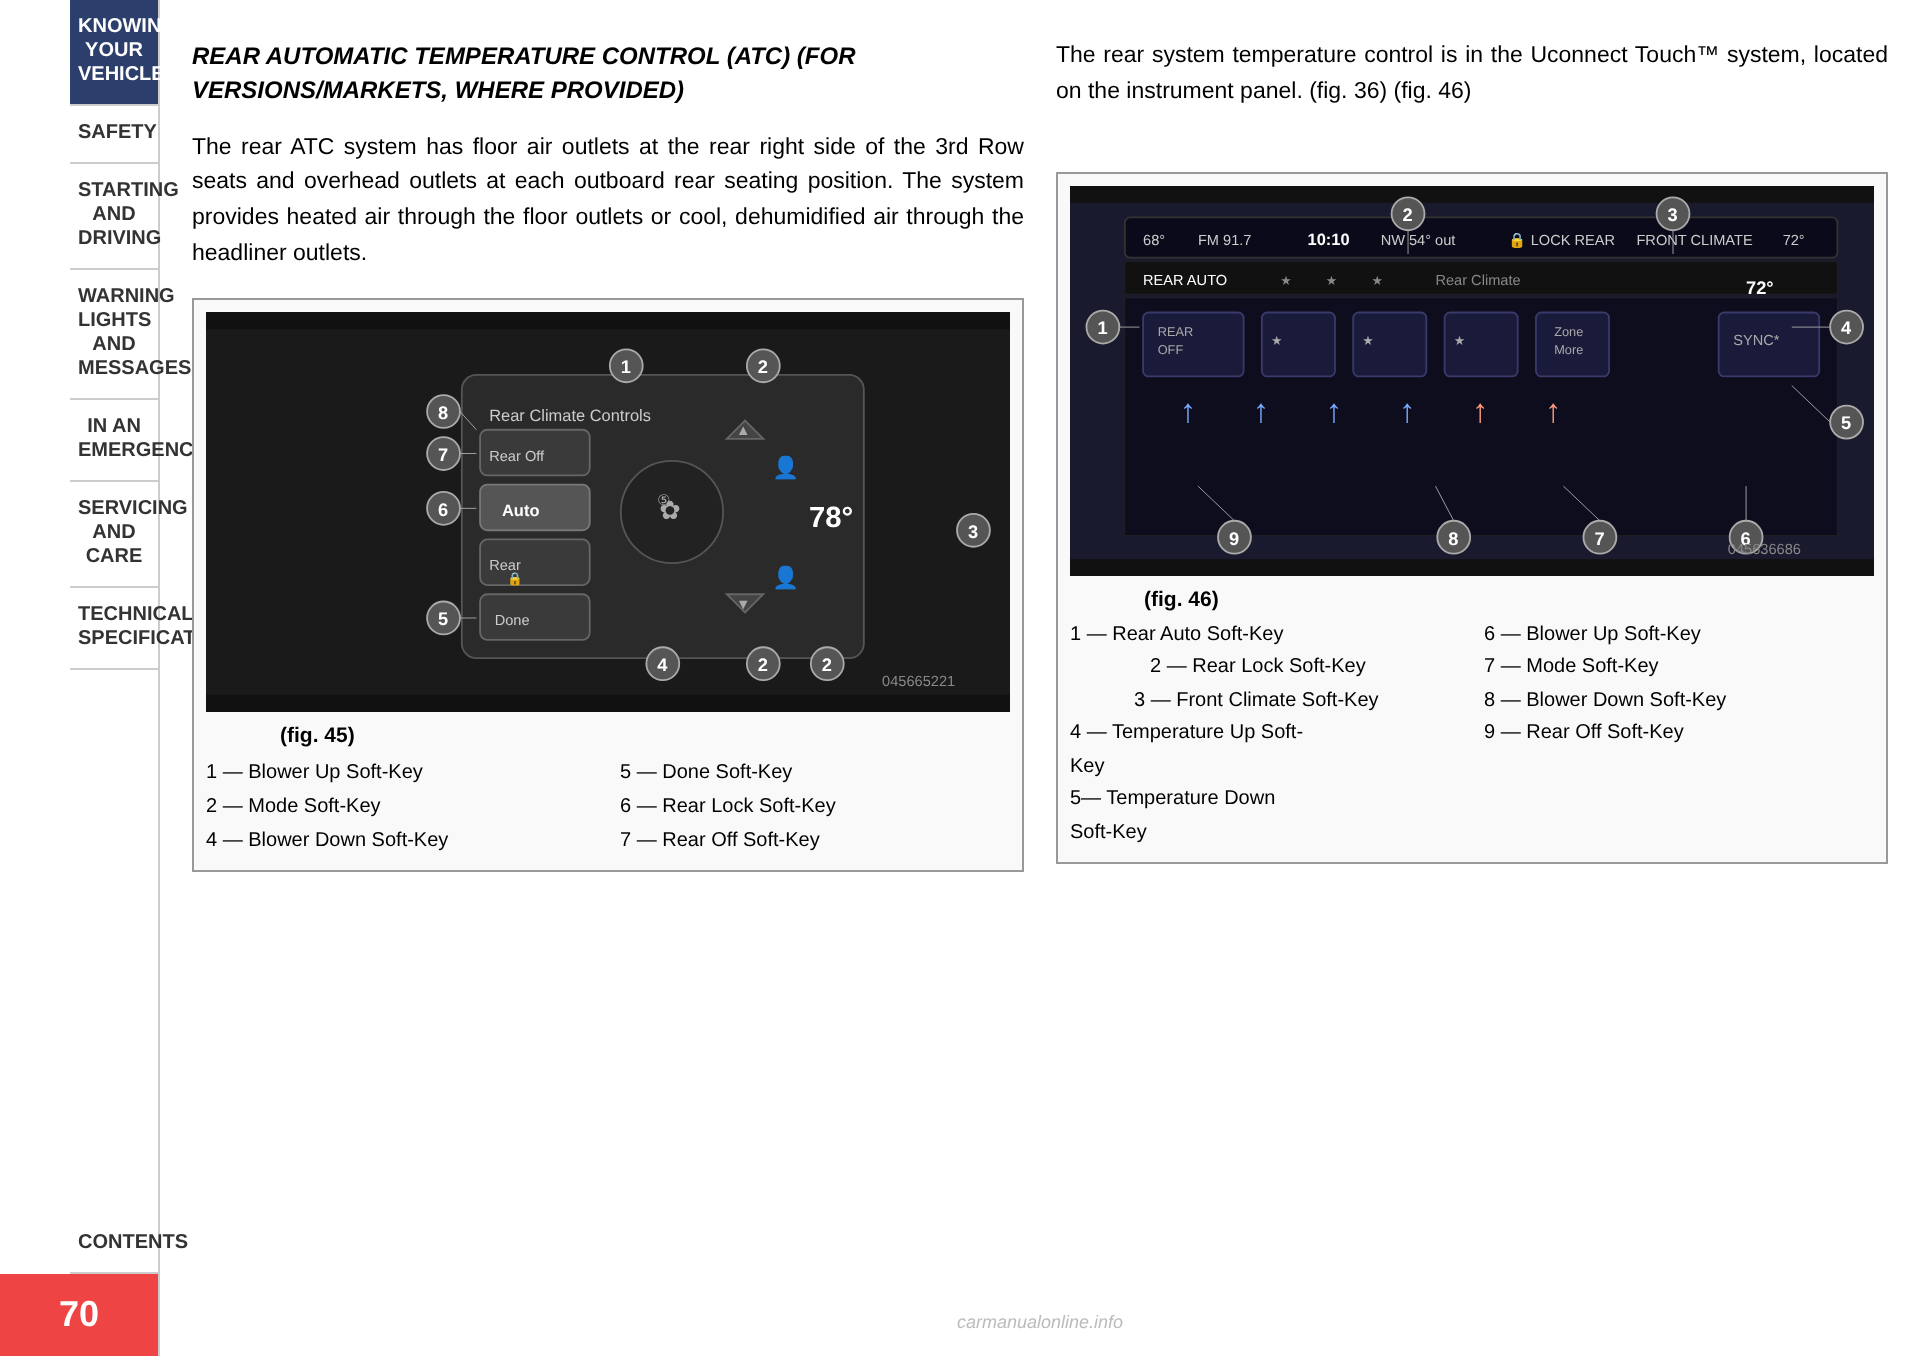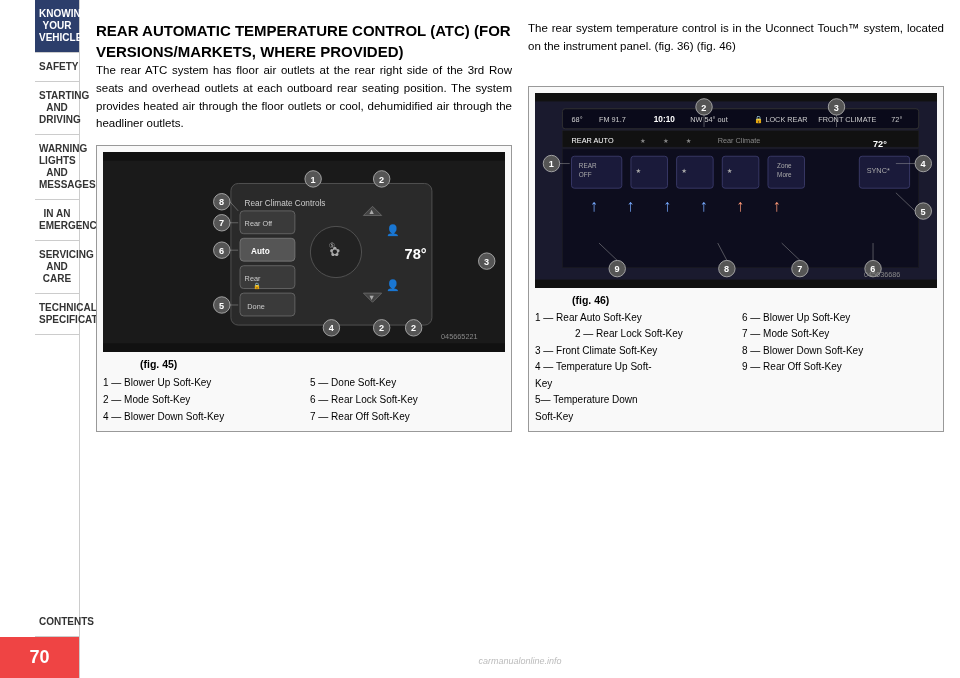--- a/index.html
+++ b/index.html
@@ -71,25 +71,26 @@
 
     .left-col {
       flex: 1;
     }
 
     .right-col {
       flex: 1;
     }
 
     .section-title {
-      font-size: 15px;
+      font-size: 12px;
       font-weight: bold;
       text-transform: uppercase;
-      margin-bottom: 0;
+      margin-bottom: 12px;
       line-height: 1.4;
+      font-style: italic;
     }
 
     .section-body {
       font-size: 11.5px;
       line-height: 1.55;
       text-align: justify;
       margin-bottom: 12px;
     }
 
     
@@ -348,21 +349,21 @@
             <line x1="90" y1="174" x2="70" y2="155" stroke="#aaa" stroke-width="0.5"></line>
           </svg>
         </div>
         <div class="fig-caption">
           <span>(fig. 46)</span>
         </div>
         <div class="fig-notes-col">
           <div>
             <div style="font-size:10px; line-height:1.65;">1 — Rear Auto Soft-Key</div>
             <div style="font-size:10px; line-height:1.65;margin-left:40px;">2 — Rear Lock Soft-Key</div>
-            <div style="font-size:10px; line-height:1.65;">3 — Front Climate Soft-Key</div>
+            <div style="font-size:10px; line-height:1.65;margin-left:32px;">3 — Front Climate Soft-Key</div>
             <div style="font-size:10px; line-height:1.65;">4 — Temperature Up Soft-</div>
             <div style="font-size:10px; line-height:1.65;">Key</div>
             <div style="font-size:10px; line-height:1.65;">5— Temperature Down</div>
             <div style="font-size:10px; line-height:1.65;">Soft-Key</div>
           </div>
           <div>
             <div style="font-size:10px; line-height:1.65;">6 — Blower Up Soft-Key</div>
             <div style="font-size:10px; line-height:1.65;">7 — Mode Soft-Key</div>
             <div style="font-size:10px; line-height:1.65;">8 — Blower Down Soft-Key</div>
             <div style="font-size:10px; line-height:1.65;">9 — Rear Off Soft-Key</div>

